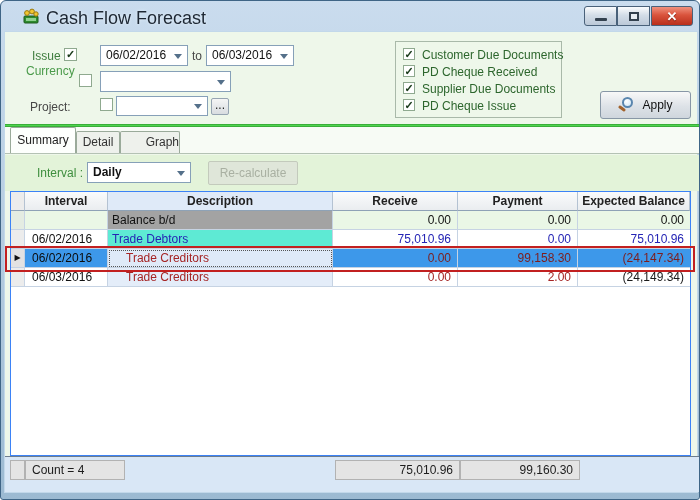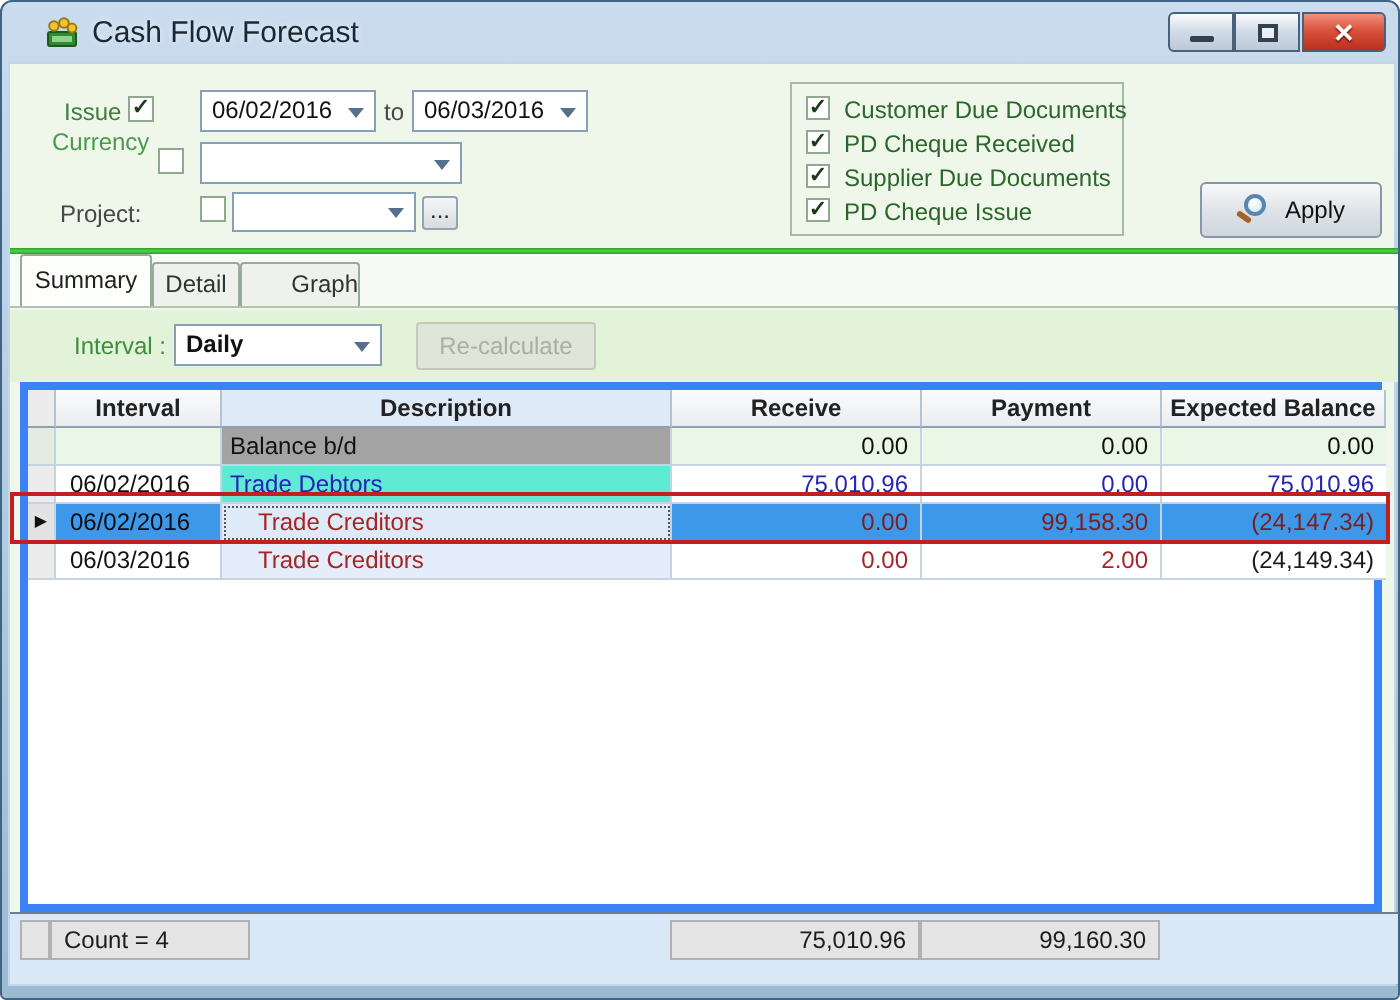--- a/index.html
+++ b/index.html
@@ -6,21 +6,21 @@
   html,body { width:700px; height:500px; }
   body { font-family: "Liberation Sans", sans-serif; font-size:12px; color:#222; }
 
   .window { position:relative; width:700px; height:500px;
     background: linear-gradient(#cadcee, #9cbad2);
     border:1px solid #3f6586; border-radius:6px 6px 3px 3px; overflow:hidden; }
 
   
   .titlebar { position:absolute; left:0; top:0; width:100%; height:30px; }
   .app-icon { position:absolute; left:22px; top:7px; width:16px; height:16px; }
-  .title-text { position:absolute; left:45px; top:7px; font-size:15px; color:#1d2733; text-shadow:0 0 3px #e8f2fa; }
+  .title-text { position:absolute; left:45px; top:7px; font-size:18px; color:#1d2733; text-shadow:0 0 3px #e8f2fa; }
   .winbtn { position:absolute; top:5px; height:20px; border:1px solid #49617a; border-radius:3px;
     display:flex; align-items:center; justify-content:center; cursor:default; }
   .btn-min { left:583px; width:33px; background:linear-gradient(#fbfcfd,#d3dde8 45%,#bcc9d8); border-radius:3px 0 0 3px;}
   .btn-max { left:616px; width:33px; background:linear-gradient(#fbfcfd,#d3dde8 45%,#bcc9d8); border-radius:0;}
   .btn-close { left:650px; width:42px; background:linear-gradient(#f0917e,#d9533c 45%,#b92f1c); border-radius:0 3px 3px 0; }
   .glyph-min { width:12px; height:3px; background:#33414f; border-radius:1px; margin-top:7px;}
   .glyph-max { width:10px; height:9px; border:2px solid #33414f; background:#e8eef4; }
   .glyph-close { color:#fff; font-weight:bold; font-size:13px; text-shadow:0 1px 1px #7a170b; }
 
   
@@ -65,21 +65,21 @@
 
   .intervalstrip { position:absolute; left:0; top:123px; width:694px; height:36px; background:#e3f3d9; }
   .interval-label { position:absolute; left:32px; top:11px; color:#3e8e3e; }
   .interval-combo { left:82px; top:7px; width:104px; font-weight:bold; }
   .recalc-btn { position:absolute; left:203px; top:6px; width:90px; height:24px;
     background:#dfe6d9; border:1px solid #c3cabc; border-radius:2px; color:#a9b0a2;
     text-align:center; line-height:22px; }
 
   
   .grid { position:absolute; left:5px; top:159px; width:681px; height:265px;
-    background:#fff; border:4px solid #3b82f6; }
+    background:#fff; border:1px solid #3b82f6; }
   .grow { position:absolute; left:0; width:679px; height:19px; display:flex; }
   .gcell { height:19px; border-right:1px solid #c6d3e3; border-bottom:1px solid #c6d3e3;
     line-height:18px; overflow:hidden; white-space:nowrap; }
   .c-sel { width:14px; background:#ececec; }
   .c-int { width:83px; padding-left:7px; }
   .c-desc { width:225px; padding-left:4px; background:#dfeaf8; }
   .c-rec { width:125px; text-align:right; padding-right:6px; }
   .c-pay { width:120px; text-align:right; padding-right:6px; }
   .c-bal { width:112px; text-align:right; padding-right:6px; border-right:none; }
 

